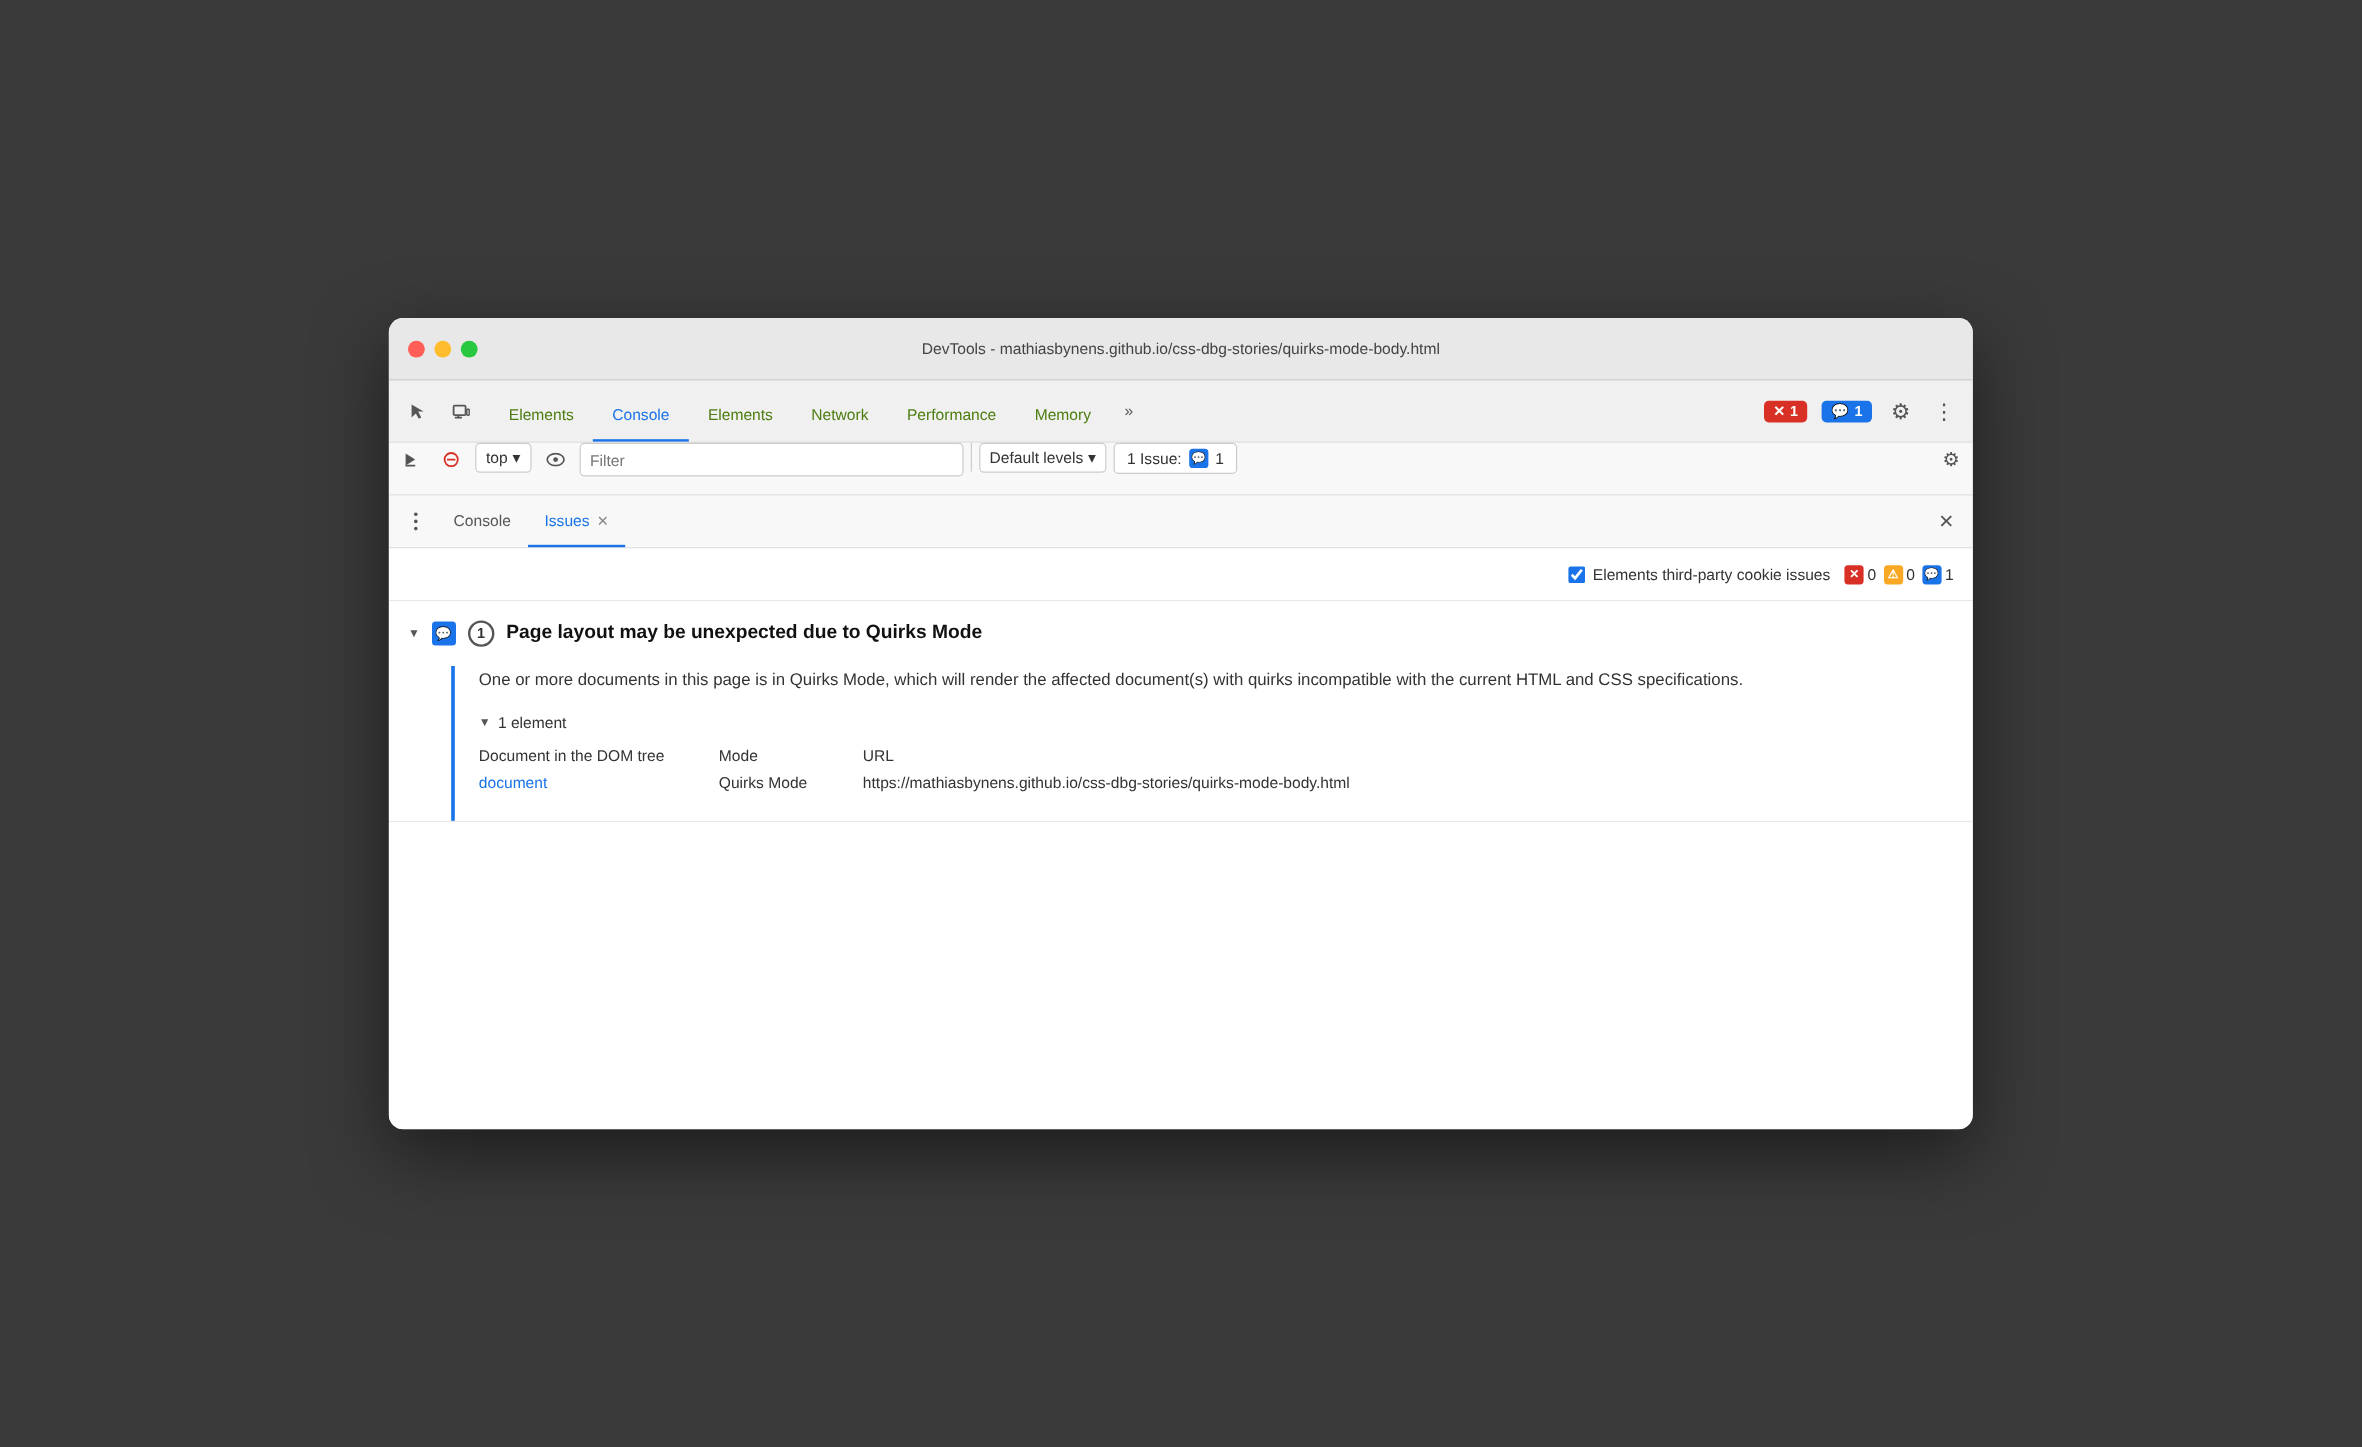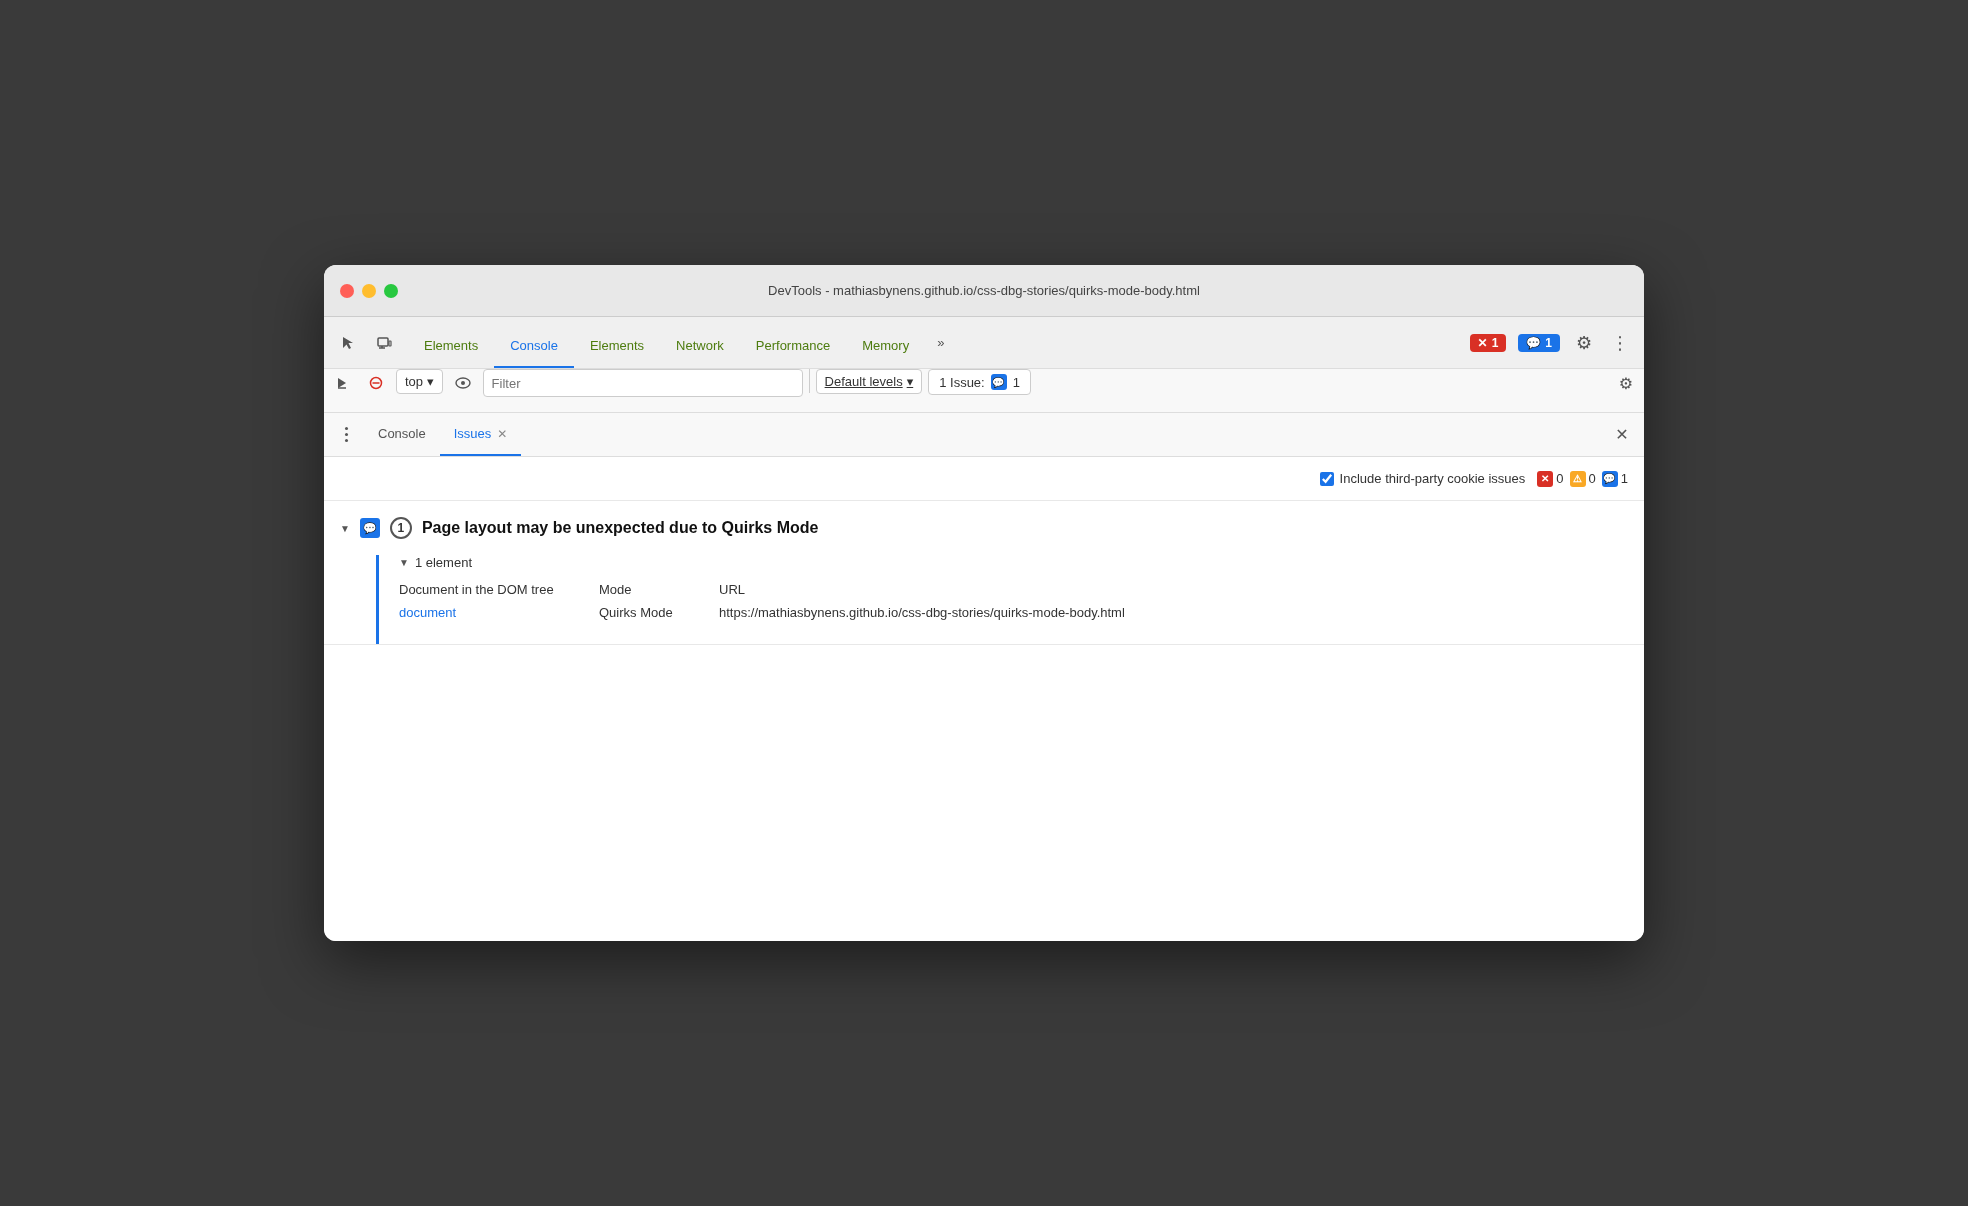--- a/index.html
+++ b/index.html
@@ -223,21 +223,20 @@
       display: flex;
       align-items: center;
       gap: 4px;
       padding: 4px 8px;
       border: 1px solid #ccc;
       border-radius: 4px;
       background: white;
       cursor: pointer;
       font-size: 13px;
       color: #333;
-      text-decoration: underline;
     }
     .issues-badge-btn {
       display: flex;
       align-items: center;
       gap: 6px;
       padding: 4px 10px;
       border: 1px solid #ccc;
       border-radius: 4px;
       background: white;
       cursor: pointer;
@@ -620,21 +619,21 @@
       <span>Issues</span>
       <span class="panel-tab-close">✕</span>
     </div>
     <div class="panel-tabs-spacer"></div>
     <button class="panel-close-btn">✕</button>
   </div>
 
   <div class="issues-filter-bar">
     <label class="cookie-checkbox-label">
       <input type="checkbox" class="cookie-checkbox" checked="" style="">
-      <span>Include third-party cookie issues</span>
+      <span>Elements third-party cookie issues</span>
     </label>
     <div class="issue-count-group">
       <span class="issue-count-badge">
         <span class="badge-error">✕</span>
         <span>0</span>
       </span>
       <span class="issue-count-badge">
         <span class="badge-warning">⚠</span>
         <span>0</span>
       </span>
@@ -651,20 +650,21 @@
       <div class="issue-group-header">
         <span class="issue-group-arrow">▼</span>
         <span class="issue-group-icon">💬</span>
         <span class="issue-count-circle">
           <span>1</span>
         </span>
         <span class="issue-group-title">Page layout may be unexpected due to Quirks Mode</span>
       </div>
 
       <div class="issue-detail">
+        <p class="issue-description">One or more documents in this page is in Quirks Mode, which will render the affected document(s) with quirks incompatible with the current HTML and CSS specifications.</p>
 
 
         <div class="element-group">
           <div class="element-group-header">
             <span class="element-group-arrow">▼</span>
             <span>1 element</span>
           </div>
 
           <table class="resources-table">
             <thead>

